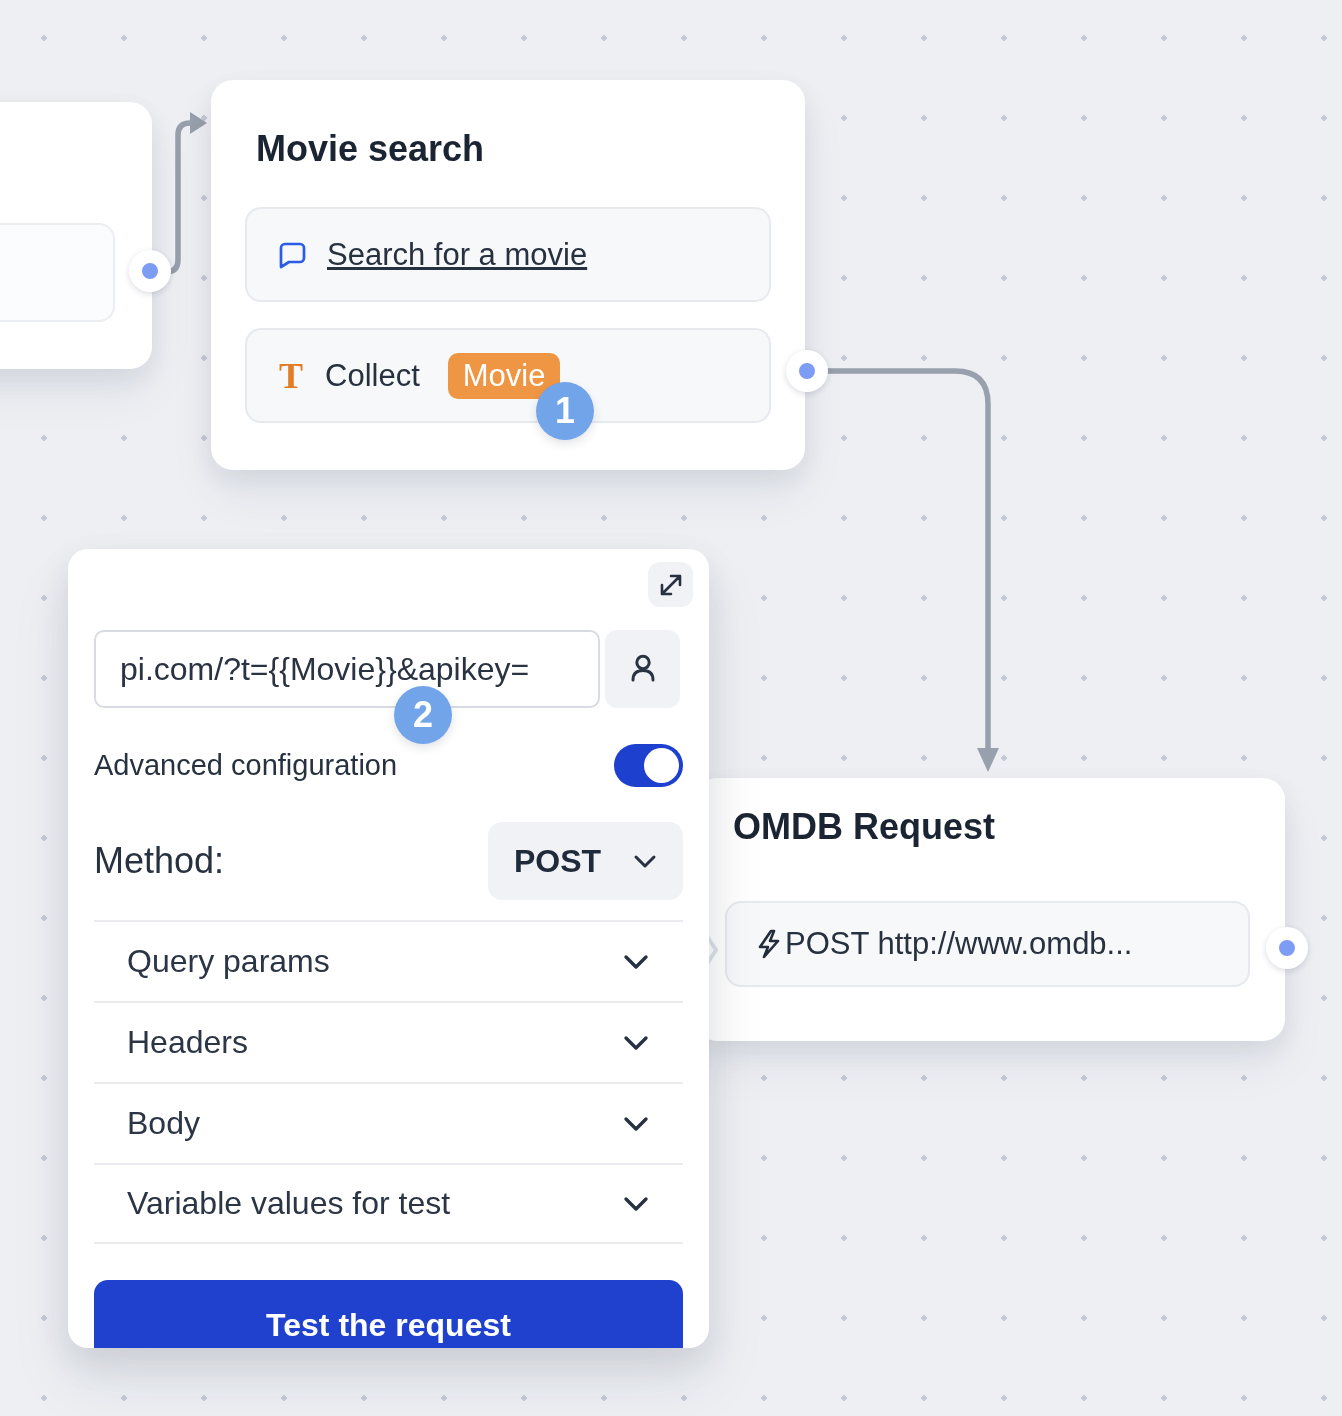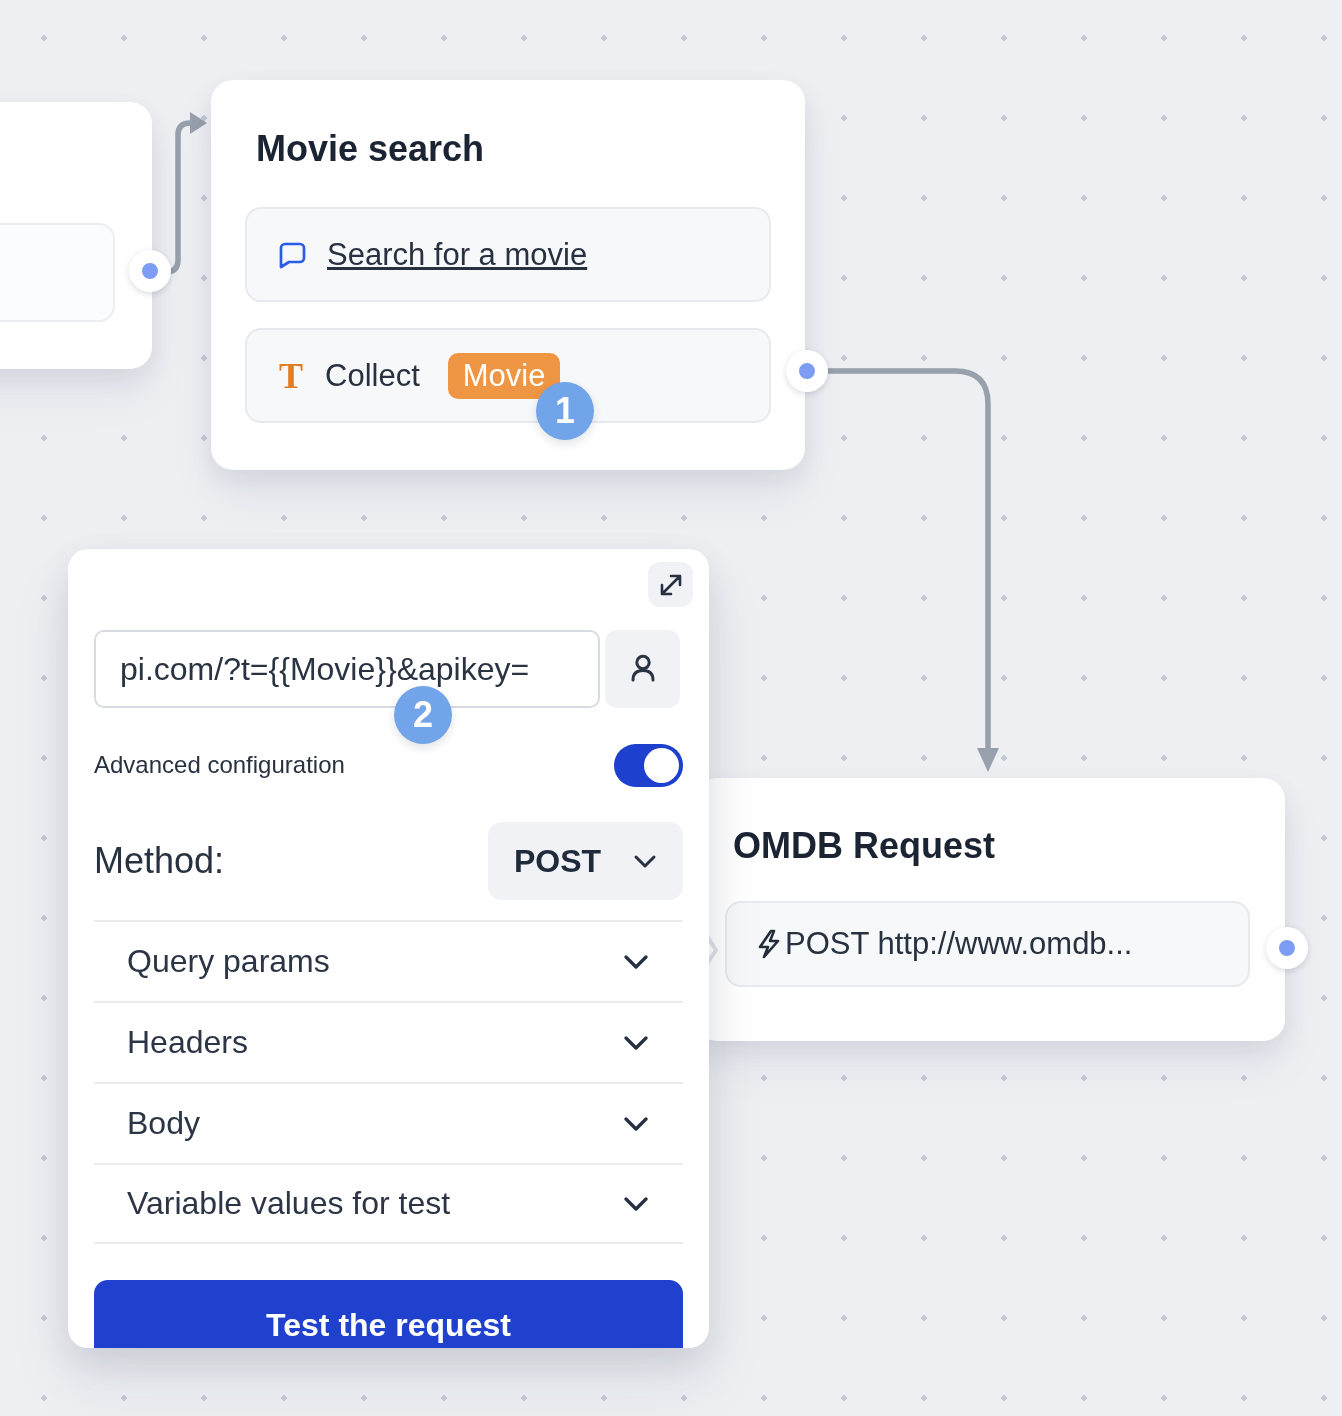--- a/index.html
+++ b/index.html
@@ -52,21 +52,21 @@
     font-family:"Liberation Serif","DejaVu Serif",serif;
     font-size:36px; font-weight:600; color:#df7e26; width:28px; text-align:center;
   }
   .var-badge {
     display:inline-block; background:#ef9644; color:#fff; border-radius:10px;
     padding:5px 15px; font-size:31px; margin-left:8px;
   }
 
   
   .card-omdb { left:695px; top:778px; width:590px; height:263px; }
-  .card-omdb .node-title { left:38px; top:47px; }
+  .card-omdb .node-title { left:38px; top:28px; }
   .card-omdb .row-r { left:30px; top:123px; width:525px; height:86px; padding-left:26px; }
   .notch { position:absolute; left:702px; top:930px; z-index:3; }
 
   
   .port {
     position:absolute; width:42px; height:42px; border-radius:50%;
     background:#fff; box-shadow:0 2px 6px rgba(20,30,60,.15);
     display:flex; align-items:center; justify-content:center; z-index:5;
   }
   .port .donut { width:13px; height:13px; border:8.5px solid #7d9cf3; border-radius:50%; background:#fff; }
@@ -99,21 +99,21 @@
   .url-input {
     position:absolute; left:26px; top:81px; width:506px; height:78px;
     border:2px solid #d8dce2; border-radius:10px; padding:0 24px;
     font-family:inherit; font-size:32px; color:#2a3342; background:#fff;
     white-space:nowrap; overflow:hidden;
   }
   .adv-row {
     position:absolute; left:26px; top:194px; width:589px; height:44px;
     display:flex; align-items:center; justify-content:space-between;
   }
-  .adv-label { font-size:24px; color:#27313f; }
+  .adv-label { font-size:29px; color:#27313f; }
   .toggle {
     position:relative; width:69px; height:43px; border-radius:22px;
     background:#1e40cf; cursor:pointer; flex:none;
   }
   .toggle .knob {
     position:absolute; right:4px; top:4px; width:35px; height:35px;
     border-radius:50%; background:#fff;
   }
   .method-row {
     position:absolute; left:26px; top:273px; width:589px; height:78px;

